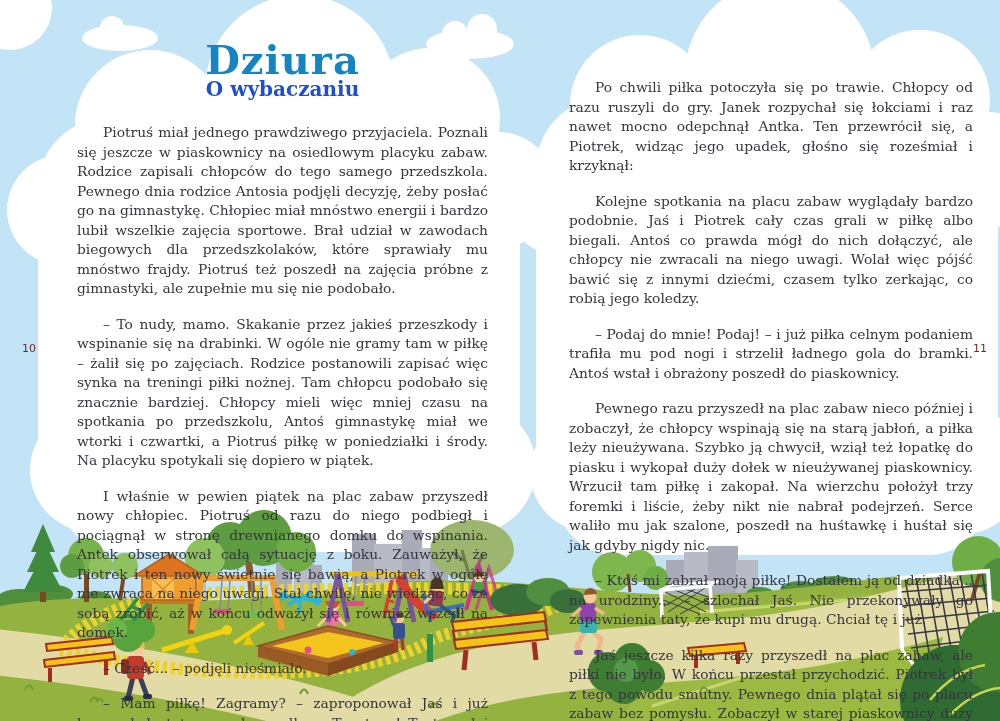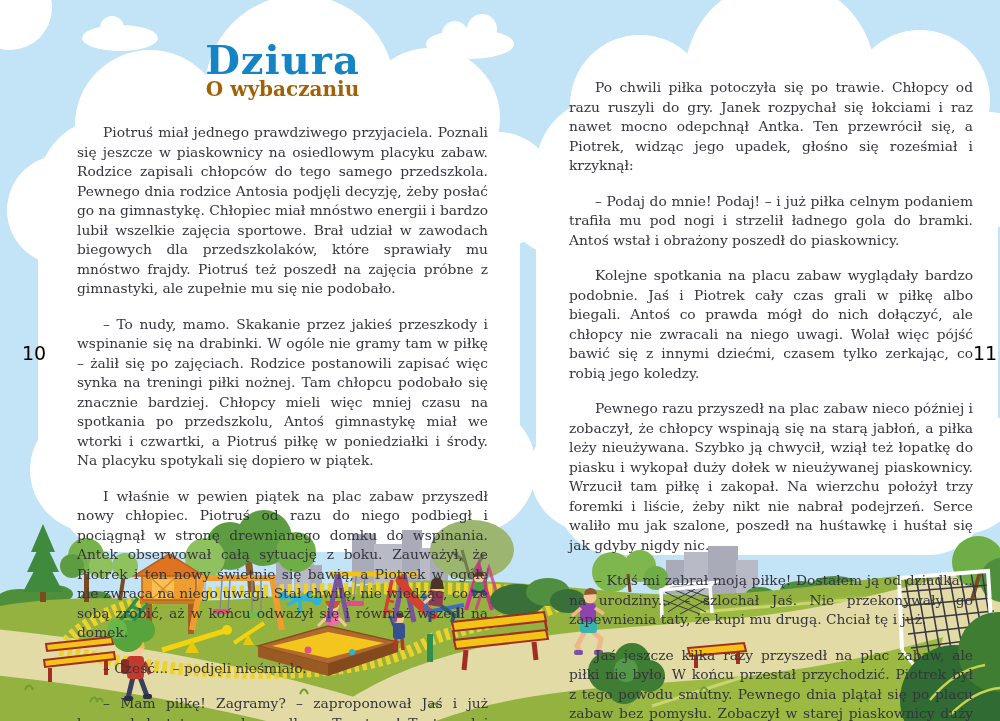--- a/index.html
+++ b/index.html
@@ -14,25 +14,25 @@
     font-size:13.8px;line-height:19.5px;text-align:justify;
   }
   .page p{margin:16px;text-indent:26px;}
   .page-left{left:61px;top:50px;width:443px;}
   .page-right{left:553px;top:62px;width:436px;}
   .story-title{
     text-align:center;font-size:40px;font-weight:bold;color:#1584c5;
     margin:0 0 10px 0;letter-spacing:1px;text-indent:0;
   }
   .story-subtitle{
-    text-align:center;font-size:20px;font-weight:bold;color:#a16207;
+    text-align:center;font-size:20px;font-weight:bold;color:#1d4ed8;
     margin:0 0 24px 0;text-indent:0;
   }
   .pagenum{
-    position:absolute;font-size:19px;color:#000000;
+    position:absolute;font-size:11px;color:#7f1d1d;
     font-family:"DejaVu Sans", sans-serif;
   }
   .pagenum-left{left:22px;top:342px;}
   .pagenum-right{left:956px;top:342px;margin-left:17px;}
 </style>
 </head>
 <body>
 
 <svg class="scene" viewBox="0 0 1000 721" aria-hidden="true">
 
@@ -357,22 +357,22 @@
       <p>I właśnie w pewien piątek na plac zabaw przyszedł nowy chłopiec. Piotruś od razu do niego podbiegł i pociągnął w stronę drewnianego domku do wspinania. Antek obserwował całą sytuację z boku. Zauważył, że Piotrek i ten nowy świetnie się bawią, a Piotrek w ogóle nie zwraca na niego uwagi. Stał chwilę, nie wiedząc, co ze sobą zrobić, aż w końcu odważył się i również wszedł na domek.</p>
       <p>– Cześć... – podjęli nieśmiało.</p>
       <p>– Mam piłkę! Zagramy? – zaproponował Jaś i już krzyczał do taty na całe gardło: – Taaatooo! Taatoo, daj piłkę!</p>
       <p>– O, Antek, to jest Jasiek. Chodzimy razem na piłkę – powiedział Piotrek.</p>
     </div>
 </div>
 
 <div class="page page-right">
   <div>
       <p>Po chwili piłka potoczyła się po trawie. Chłopcy od razu ruszyli do gry. Janek rozpychał się łokciami i raz nawet mocno odepchnął Antka. Ten przewrócił się, a Piotrek, widząc jego upadek, głośno się roześmiał i krzyknął:</p>
+      <p>Kolejne spotkania na placu zabaw wyglądały bardzo podobnie. Jaś i Piotrek cały czas grali w piłkę albo biegali. Antoś co prawda mógł do nich dołączyć, ale chłopcy nie zwracali na niego uwagi. Wolał więc pójść bawić się z innymi dziećmi, czasem tylko zerkając, co robią jego koledzy.</p>
       <p>– Podaj do mnie! Podaj! – i już piłka celnym podaniem trafiła mu pod nogi i strzelił ładnego gola do bramki. Antoś wstał i obrażony poszedł do piaskownicy.</p>
-      <p>Kolejne spotkania na placu zabaw wyglądały bardzo podobnie. Jaś i Piotrek cały czas grali w piłkę albo biegali. Antoś co prawda mógł do nich dołączyć, ale chłopcy nie zwracali na niego uwagi. Wolał więc pójść bawić się z innymi dziećmi, czasem tylko zerkając, co robią jego koledzy.</p>
       <p>Pewnego razu przyszedł na plac zabaw nieco później i zobaczył, że chłopcy wspinają się na starą jabłoń, a piłka leży nieużywana. Szybko ją chwycił, wziął też łopatkę do piasku i wykopał duży dołek w nieużywanej piaskownicy. Wrzucił tam piłkę i zakopał. Na wierzchu położył trzy foremki i liście, żeby nikt nie nabrał podejrzeń. Serce waliło mu jak szalone, poszedł na huśtawkę i huśtał się jak gdyby nigdy nic.</p>
       <p>– Ktoś mi zabrał moją piłkę! Dostałem ją od dziadka... na urodziny... – szlochał Jaś. Nie przekonywały go zapewnienia taty, że kupi mu drugą. Chciał tę i już.</p>
       <p>Jaś jeszcze kilka razy przyszedł na plac zabaw, ale piłki nie było. W końcu przestał przychodzić. Piotrek był z tego powodu smutny. Pewnego dnia plątał się po placu zabaw bez pomysłu. Zobaczył w starej piaskownicy duży patyk, chwycił go i zaczął bez celu grzebać w piasku. Nagle coś poczuł. Zaczął kopać szybciej. Okazało się, że to piłka Jasia! W tej właśnie chwili przyszedł na placyk Antoś.</p>
     </div>
 </div>
 
 <div class="pagenum pagenum-left">10</div>
 <div class="pagenum pagenum-right">11</div>
 
 </body></html>

